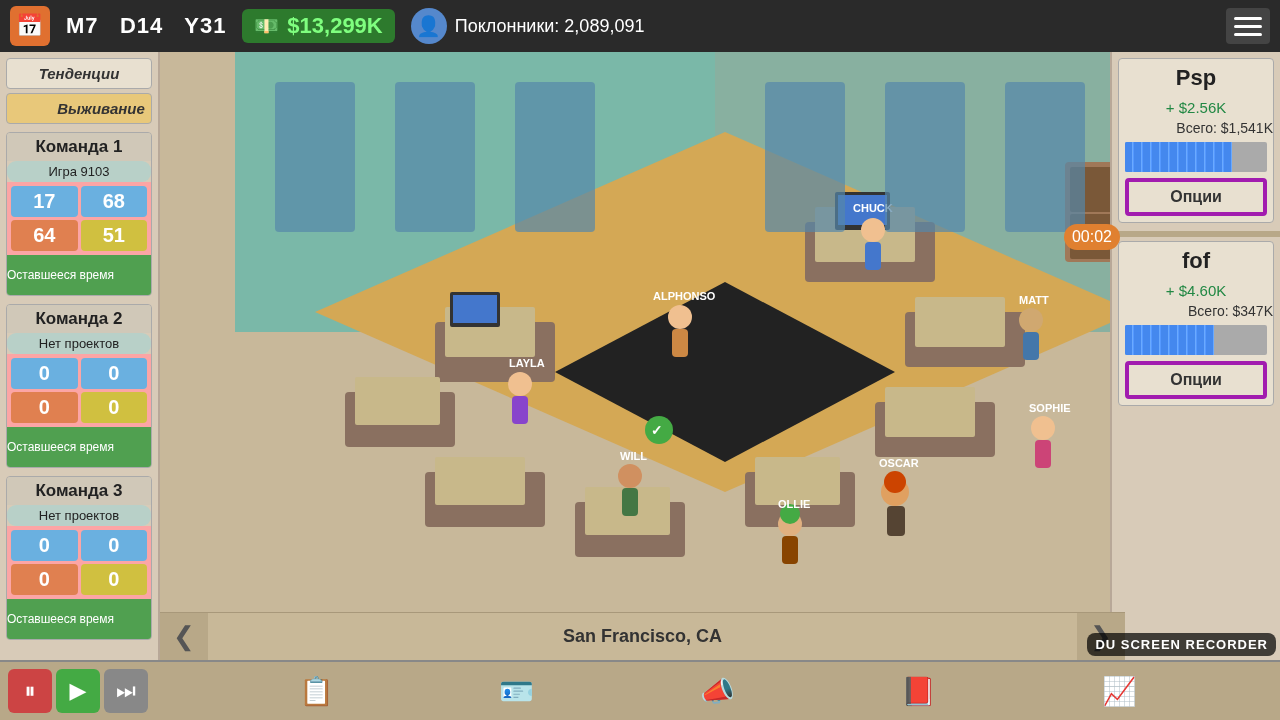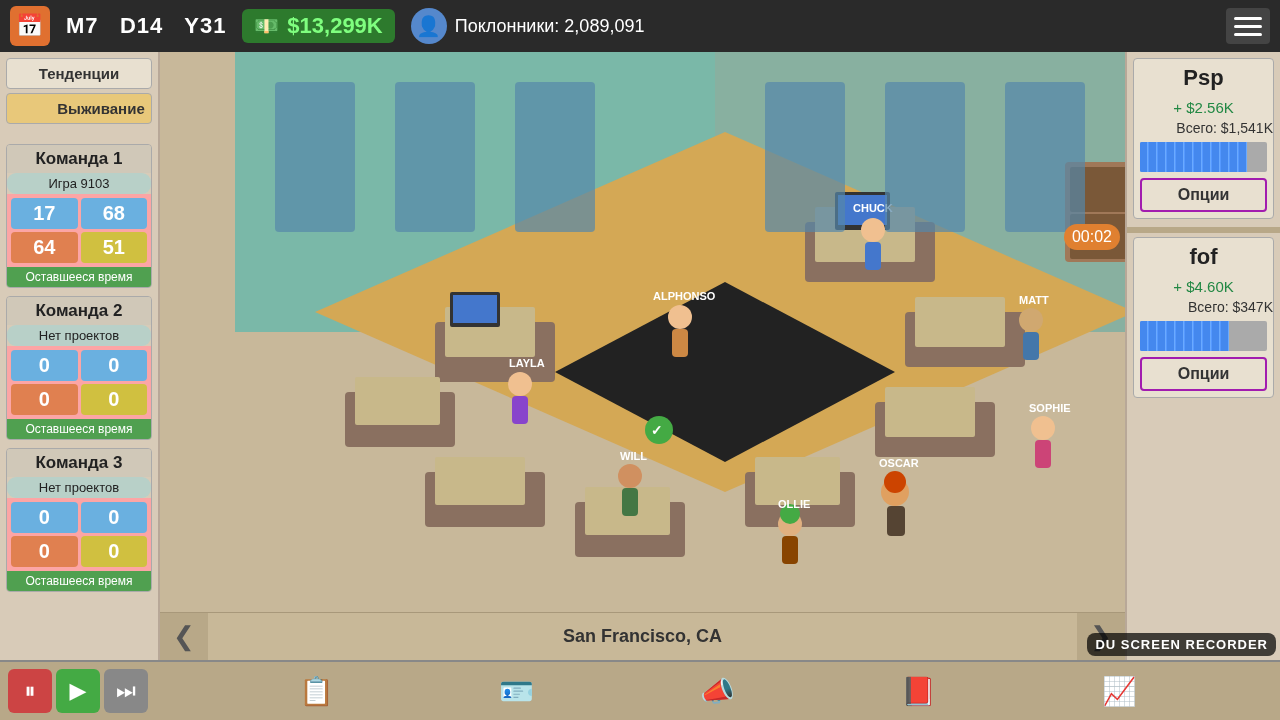--- a/index.html
+++ b/index.html
@@ -106,26 +106,27 @@
       display: block;
       width: 100%;
       padding: 6px 0;
       text-align: center;
       border-radius: 4px;
       font-size: 15px;
       font-weight: bold;
       margin-bottom: 4px;
       cursor: pointer;
       border: 1px solid #aaa;
+      font-style: italic;
     }
     .trend-btn-1 { background: #e8e0d0; color: #333; }
     .trend-btn-2 { background: #e8c87a; color: #333; padding-left: 44px; }
 
     .team-section {
-      margin-top: 20px;
+      margin-top: 8px;
       border: 1px solid #aaa;
       border-radius: 4px;
       overflow: hidden;
     }
     .team-header {
       background: #d0c8b8;
       text-align: center;
       font-size: 17px;
       font-weight: bold;
       padding: 4px 0;
@@ -153,30 +154,29 @@
       font-size: 20px;
       font-weight: bold;
       color: #fff;
     }
     .stat-blue { background: #6ab0e0; }
     .stat-orange { background: #e08050; }
     .stat-yellow { background: #d0c040; }
     .time-remaining {
       background: #50a050;
       color: #fff;
-      text-align: center;
       font-size: 12px;
-      padding: 3px 0;
+      padding: 13px 0;
     }
 
     
     .right-panel {
       position: absolute;
       top: 52px; right: 0;
-      width: 155px;
+      width: 170px;
       bottom: 60px;
       background: #d8cbb8;
       border-left: 2px solid #b8a898;
       z-index: 5;
       padding: 6px;
     }
 
     .game-card {
       border: 1px solid #aaa;
       border-radius: 4px;
@@ -222,21 +222,21 @@
       height: 100%;
       background: #4488ee;
       border-right: 1px solid #6aaaff;
     }
     .options-btn {
       display: block;
       width: calc(100% - 12px);
       margin: 6px auto;
       padding: 6px 0;
       background: #e8e0d0;
-      border: 2px solid #a21caf;
+      border: 4px solid #a21caf;
       border-radius: 4px;
       text-align: center;
       font-size: 16px;
       font-weight: bold;
       cursor: pointer;
       color: #333;
     }
 
     
     .bottom-bar {

